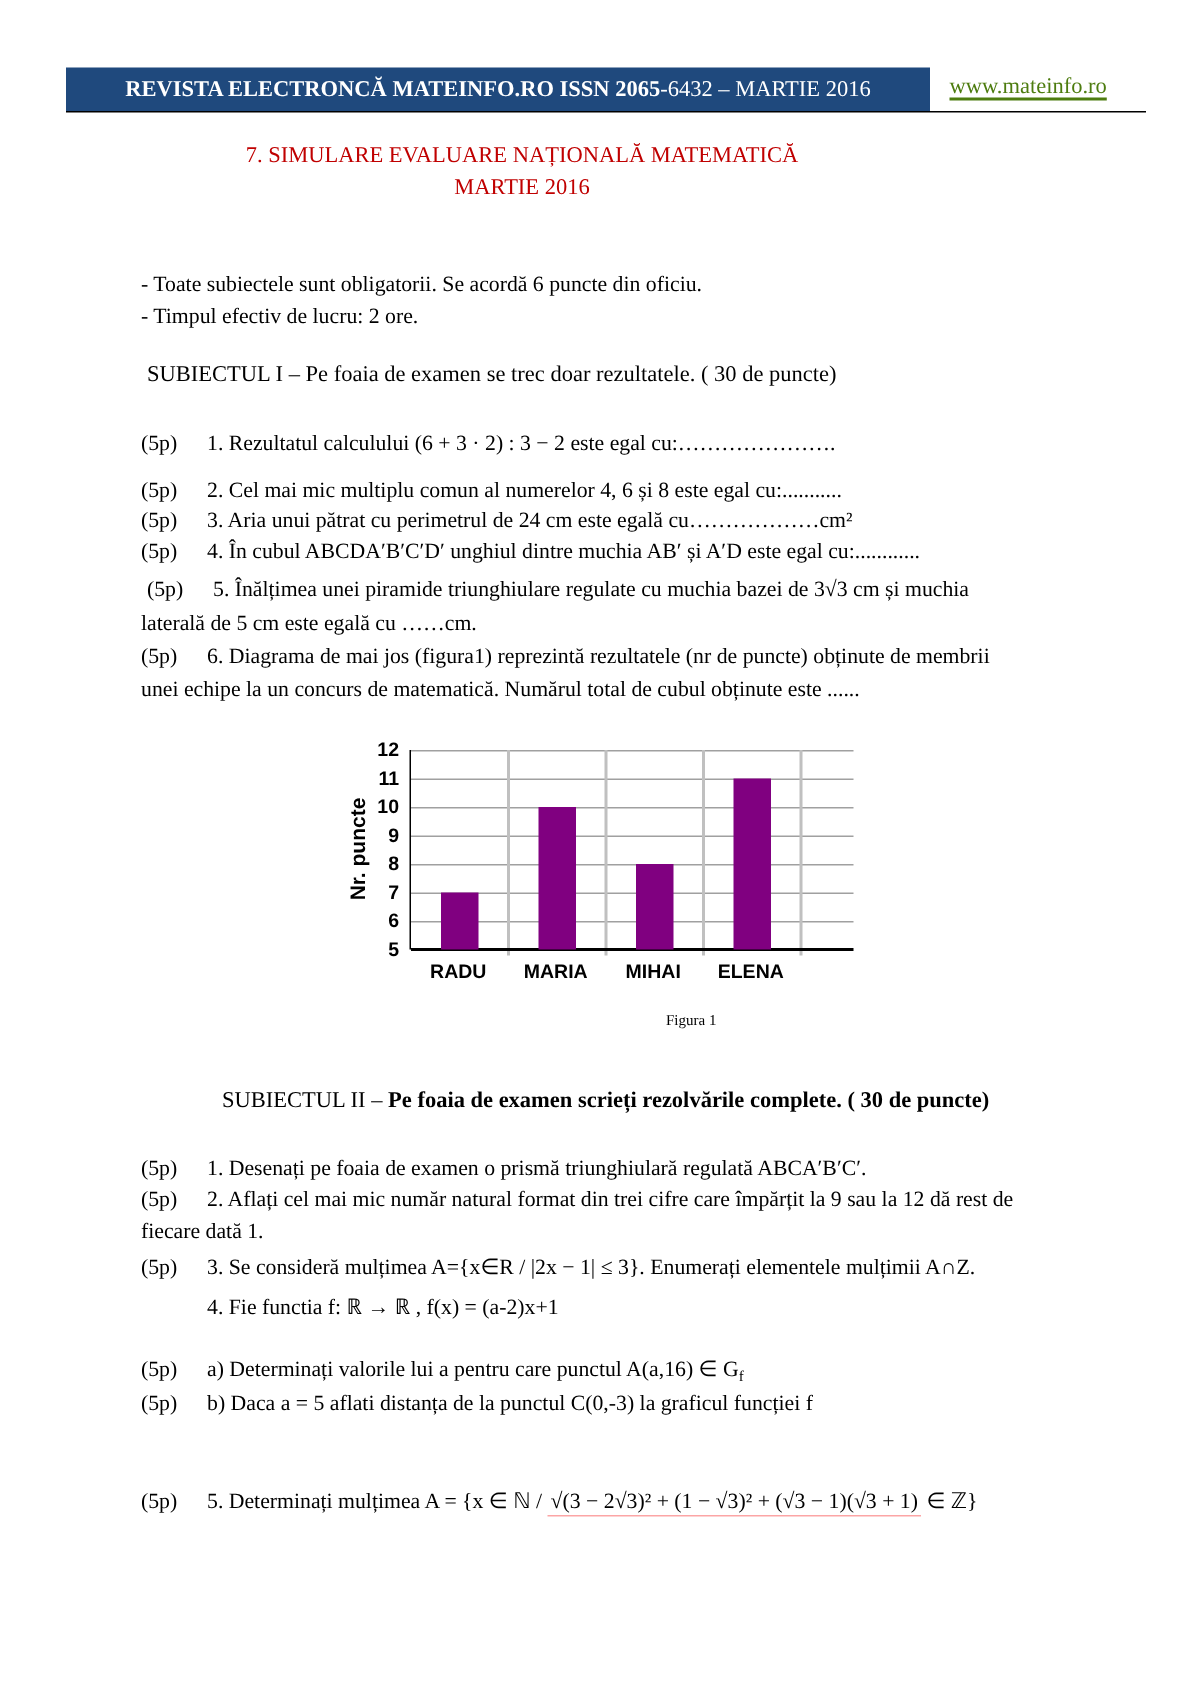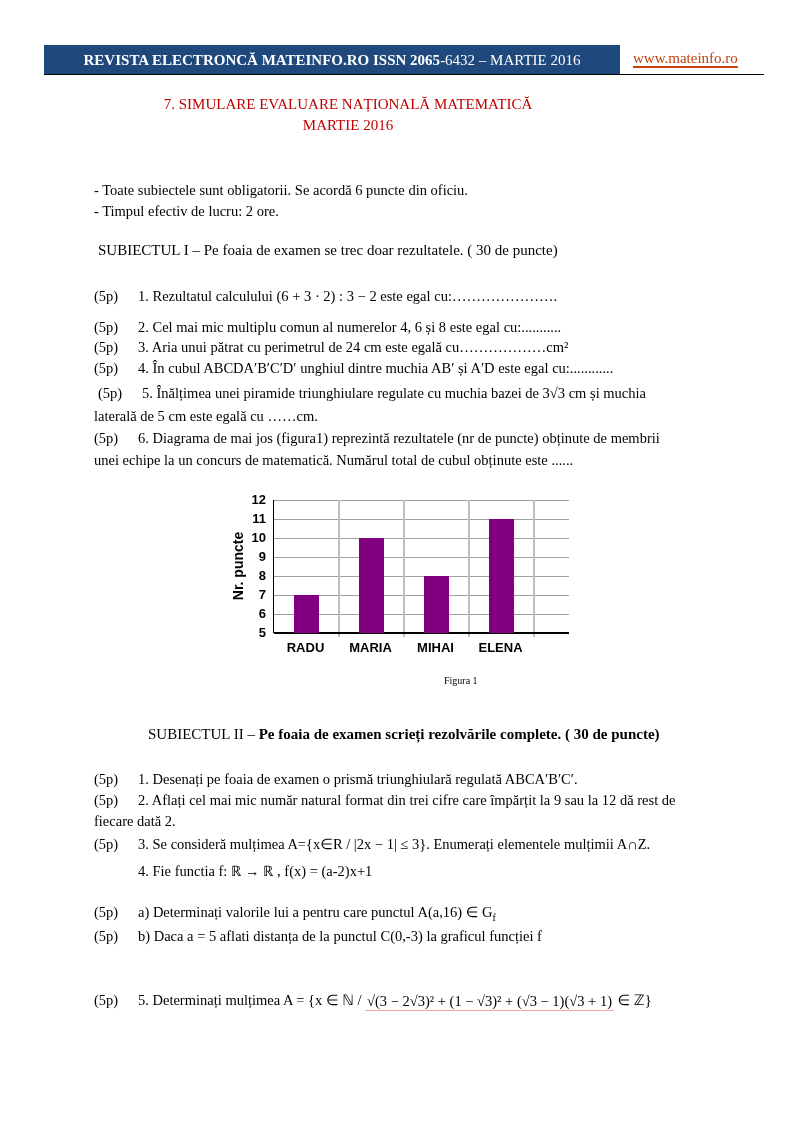--- a/index.html
+++ b/index.html
@@ -4,21 +4,21 @@
 <style>
   html, body { margin:0; padding:0; background:#fff; }
   body { width:793px; height:1122px; position:relative; overflow:hidden;
          font-family:"Liberation Serif", serif; color:#000; font-size:14.5px; }
   .abs { position:absolute; white-space:nowrap; }
   .hdr-band { position:absolute; left:44px; top:45px; width:576px; height:29px; background:#1f497d; }
   .hdr-title { position:absolute; left:44px; top:45px; width:576px; height:29px; line-height:30px;
                text-align:center; color:#fff; font-size:15px; }
   .hdr-title b { font-weight:bold; }
   .hdr-line { position:absolute; left:44px; top:74px; width:720px; height:1px; background:#000; }
-  .hdr-link { position:absolute; left:633px; top:50px; font-size:15px; color:#c2410c;
+  .hdr-link { position:absolute; left:633px; top:50px; font-size:15px; color:#4d7c0f;
               text-decoration:underline; text-decoration-thickness:2px; text-underline-offset:3px; }
   .red { color:#c00000; }
   .title { position:absolute; left:0; width:696px; text-align:center; font-size:15px; }
   .q { position:absolute; left:94px; white-space:nowrap; }
   .pts { display:inline-block; width:44px; }
   .chart { position:absolute; left:218px; top:490px; width:360px; height:175px; font-family:"Liberation Sans", sans-serif; }
   .plot { position:absolute; left:55px; top:10px; width:295px; height:133px; border-left:1px solid #000; }
   .hline { position:absolute; left:0; right:0; height:1px; background:#a0a0a0; }
   .vline { position:absolute; top:0; bottom:-4px; width:2px; background:#c0c0c0; }
   .xaxis { position:absolute; left:0; right:0; bottom:-1px; height:2px; background:#000; }
@@ -87,20 +87,20 @@
   <div class="xcat" style="left:120px;">MARIA</div>
   <div class="xcat" style="left:185px;">MIHAI</div>
   <div class="xcat" style="left:250px;">ELENA</div>
 </div>
 <div class="abs" style="left:408px; top:675px; font-size:10px;margin-left:36px;">Figura 1</div>
 
 <div class="abs" style="left:148px; top:726px; font-size:15px;"><span>SUBIECTUL  II – </span><b>Pe foaia de examen scrieți rezolvările complete. ( 30 de puncte)</b></div>
 
 <div class="q" style="top:771px;"><span class="pts">(5p)</span><span>1. Desenați pe foaia de examen o prismă triunghiulară regulată ABCA′B′C′.</span></div>
 <div class="q" style="top:792px;"><span class="pts">(5p)</span><span>2. Aflați cel mai mic număr natural format din trei cifre care împărțit la 9 sau la 12 dă rest de</span></div>
-<div class="abs" style="left:94px; top:813px;">fiecare dată 2.</div>
+<div class="abs" style="left:94px; top:813px;">fiecare dată 1.</div>
 <div class="q" style="top:836px;"><span class="pts">(5p)</span><span>3. Se consideră mulțimea A={x∈R / |2x − 1| ≤ 3}. Enumerați elementele mulțimii A∩Z.</span></div>
 <div class="q" style="top:860px;"><span class="pts"></span><span>4.  Fie functia f: ℝ → ℝ , f(x) = (a-2)x+1</span></div>
 <div class="q" style="top:904px;"><span class="pts">(5p)</span><span>a) Determinați valorile lui a pentru care punctul A(a,16) ∈ G</span><sub style="font-size:10px;">f</sub></div>
 <div class="q" style="top:928px;"><span class="pts">(5p)</span><span>b) Daca a = 5 aflati distanța de la punctul C(0,-3) la graficul funcției f</span></div>
 <div class="q" style="top:992px;">
   <span class="pts">(5p)</span><span>5. Determinați mulțimea  A = {x ∈ ℕ / </span><span class="frac"><span class="num">√(3 − 2√3)² + (1 − √3)² + (√3 − 1)(√3 + 1)</span></span><span> ∈ ℤ}</span>
 </div>
 
 </body></html>

